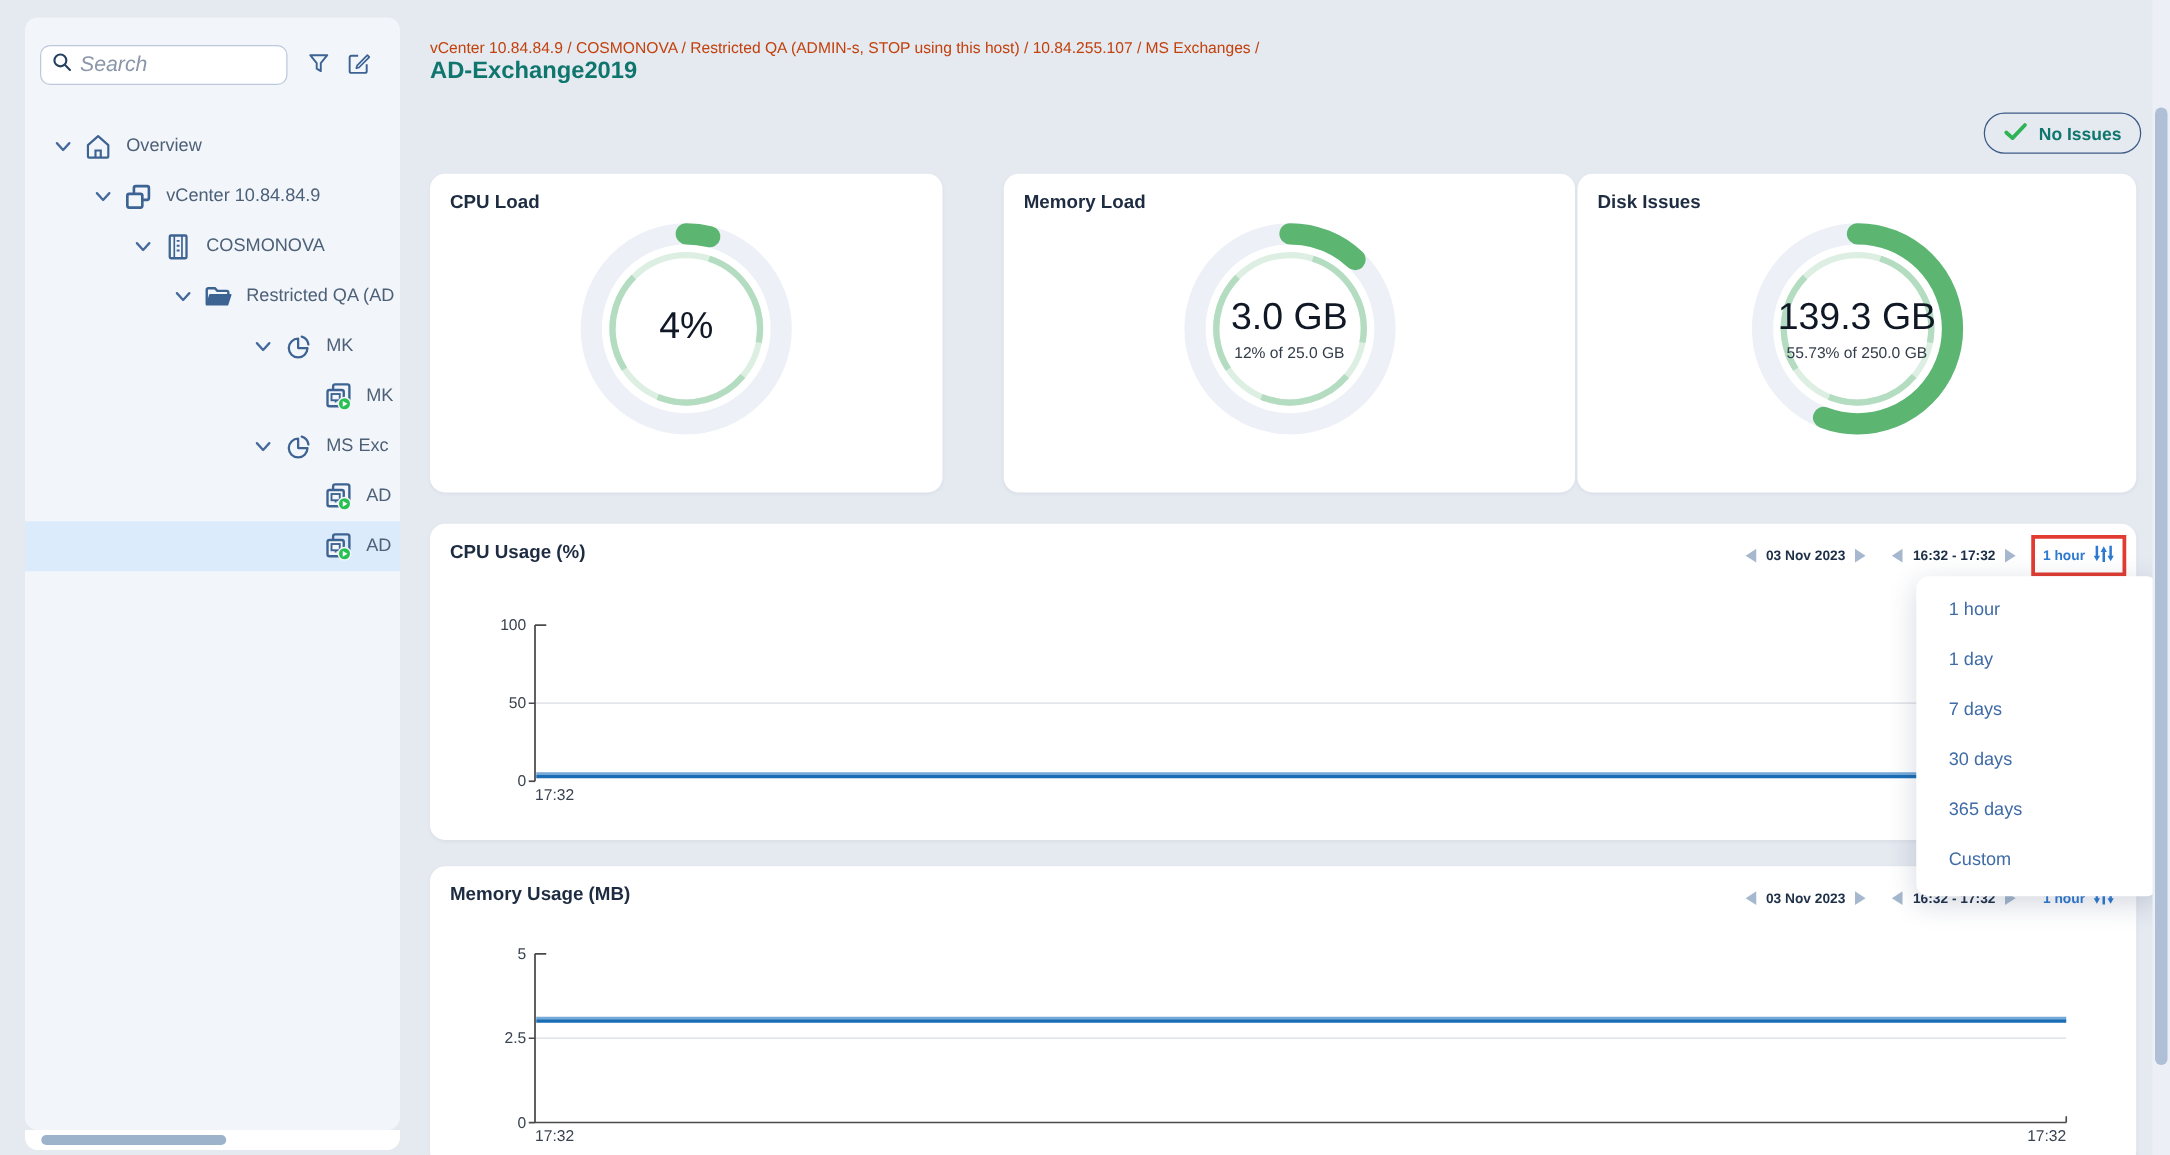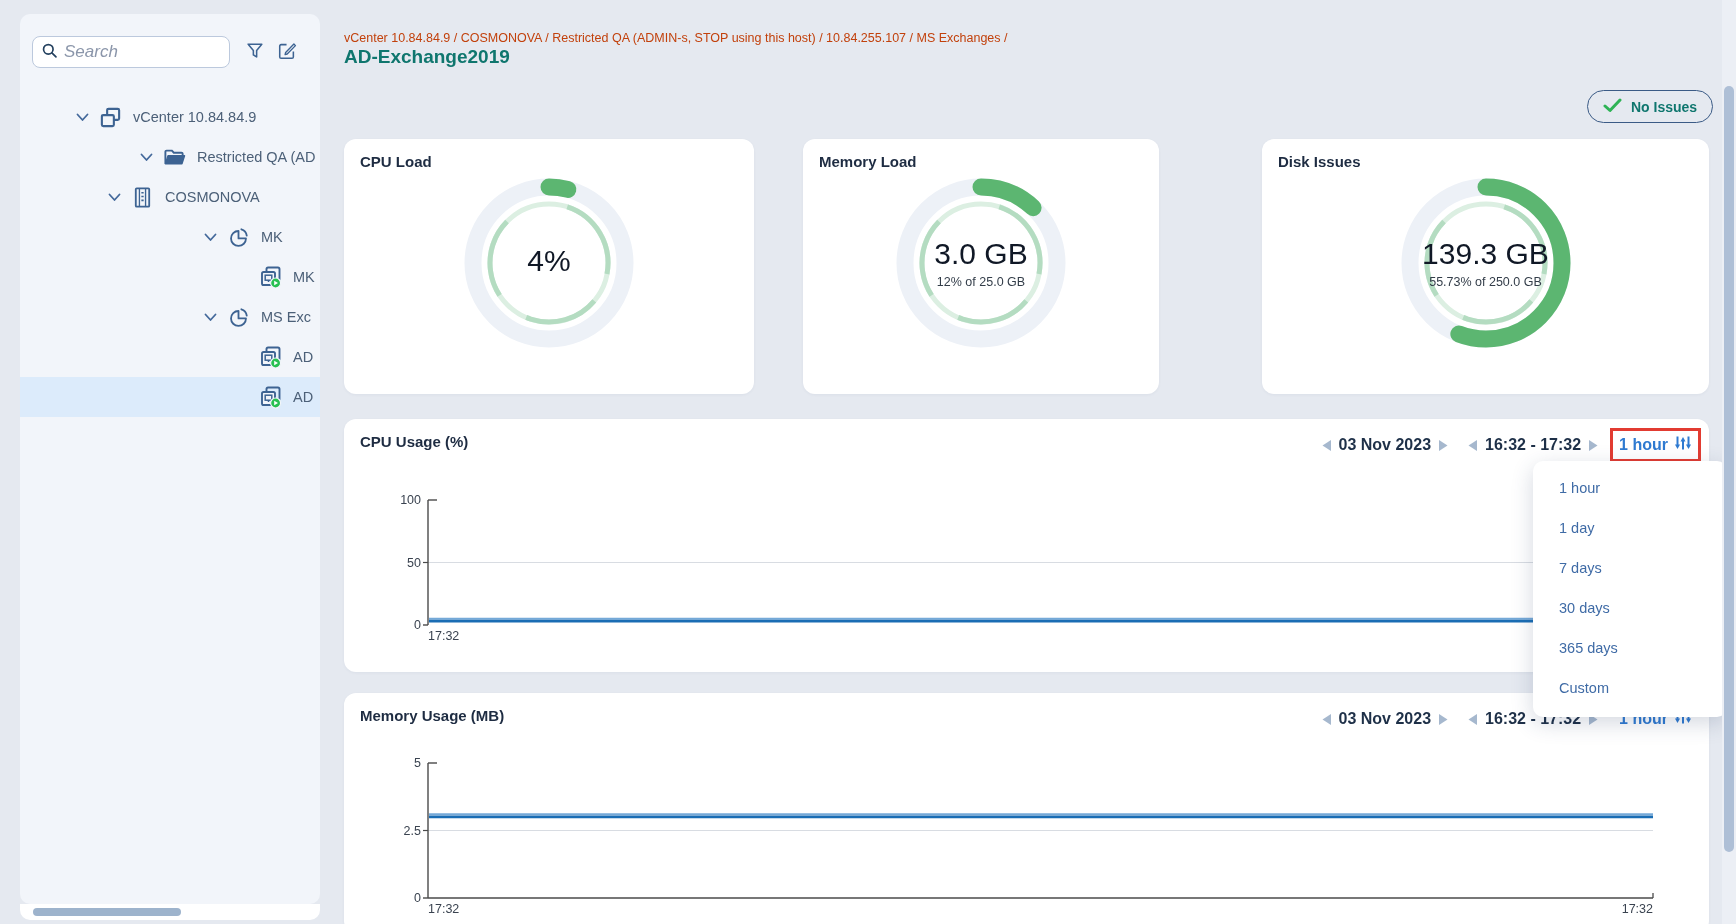--- a/index.html
+++ b/index.html
@@ -57,21 +57,21 @@
     width:190px; height:190px; }
   .gauge-center { position:absolute; inset:0; display:flex; flex-direction:column;
     align-items:center; justify-content:center; pointer-events:none; }
   .g-val { font-size:30px; color:#101826; }
   .g-sub { font-size:12.5px; color:#333d49; margin-top:4px; }
 
   .chart-card { left:344px; width:1365px; }
   .chart-card.cpu { top:419px; height:253px; }
   .chart-card.mem { top:693px; height:240px; }
   .controls { position:absolute; top:15px; right:14px; display:flex;
-    align-items:center; gap:6px; font-size:16px; font-weight:bold; color:#1e3048; }
+    align-items:center; gap:6px; font-size:11px; font-weight:bold; color:#1e3048; }
   .ctl-group { display:flex; align-items:center; gap:6px; margin-left:10px; }
   .arr { display:flex; cursor:pointer; padding:0 1px; }
   .interval { display:flex; align-items:center; gap:6px; color:#2e7ad1;
     font-weight:bold; cursor:pointer; margin-left:10px; padding:1px 3px; }
   .interval.hl { outline:3px solid #e23b31; outline-offset:3px; }
   .plot { position:absolute; inset:0; }
   .plot svg { position:absolute; inset:0; }
 
   
   .dropdown { position:absolute; left:1533px; top:461px; width:194px;
@@ -106,65 +106,79 @@
         </svg>
     </span>
     <span class="side-ico editp">
       <svg width="20" height="20" viewBox="0 0 22 22">
           <path d="M18 11.5 V17.5 A1.5 1.5 0 0 1 16.5 19 H4.5 A1.5 1.5 0 0 1 3 17.5 V5.5 A1.5 1.5 0 0 1 4.5 4 H10.5" fill="none" stroke="#3d6392" stroke-width="1.7"></path>
           <path d="M9.5 12.7 L18.6 3.4 L20.3 5.1 L11.2 14.3 L8.9 15 Z" fill="none" stroke="#3d6392" stroke-width="1.5" stroke-linejoin="round"></path>
         </svg>
     </span>
   </div>
   <div class="tree" id="tree">
+      <div class="tree-row" style="padding-left: 24px;">
+        <span class="tree-chev">
+          <svg width="13" height="9" viewBox="0 0 13 9">
+            <polyline points="1.5,1.5 6.5,7 11.5,1.5" fill="none" stroke="#44699b" stroke-width="1.8" stroke-linecap="round" stroke-linejoin="round"></polyline>
+          </svg>
+        </span>
+        <span class="tree-ico">
+          <svg width="23" height="23" viewBox="0 0 24 24">
+            <path d="M3.5 10.5 L12 3 L20.5 10.5 V20 a1 1 0 0 1 -1 1 H4.5 a1 1 0 0 1 -1 -1 Z" fill="none" stroke="#3d6392" stroke-width="1.8" stroke-linejoin="round"></path>
+            <path d="M9.8 21 v-6 h4.4 v6" fill="none" stroke="#3d6392" stroke-width="1.8"></path>
+          </svg>
+        </span>
+        <span class="tree-label">Overview</span>
+      </div>
       <div class="tree-row" style="padding-left: 56px;">
         <span class="tree-chev">
           <svg width="13" height="9" viewBox="0 0 13 9">
             <polyline points="1.5,1.5 6.5,7 11.5,1.5" fill="none" stroke="#44699b" stroke-width="1.8" stroke-linecap="round" stroke-linejoin="round"></polyline>
           </svg>
         </span>
         <span class="tree-ico">
           <svg width="23" height="23" viewBox="0 0 24 24">
             <rect x="8.5" y="3" width="12.5" height="11.5" rx="1.5" fill="none" stroke="#3d6392" stroke-width="2.2"></rect>
             <rect x="3" y="9.5" width="12.5" height="11.5" rx="1.5" fill="#f2f5fa" stroke="#3d6392" stroke-width="2.2"></rect>
           </svg>
         </span>
         <span class="tree-label">vCenter 10.84.84.9</span>
-      </div>
-      <div class="tree-row" style="padding-left: 120px;">
-        <span class="tree-chev">
-          <svg width="13" height="9" viewBox="0 0 13 9">
-            <polyline points="1.5,1.5 6.5,7 11.5,1.5" fill="none" stroke="#44699b" stroke-width="1.8" stroke-linecap="round" stroke-linejoin="round"></polyline>
-          </svg>
-        </span>
-        <span class="tree-ico">
-          <svg width="23" height="23" viewBox="0 0 24 24">
-            <path d="M2.5 18.5 V6 a1.2 1.2 0 0 1 1.2 -1.2 h5.6 l2 2.2 h8 a1.2 1.2 0 0 1 1.2 1.2 v2" fill="none" stroke="#3d6392" stroke-width="2"></path>
-            <path d="M2.5 18.5 L5.2 10.2 H22.5 L19.8 18.5 Z" fill="#3d6392" stroke="#3d6392" stroke-width="1.4" stroke-linejoin="round"></path>
-          </svg>
-        </span>
-        <span class="tree-label">Restricted QA (AD</span>
       </div>
       <div class="tree-row" style="padding-left: 88px;">
         <span class="tree-chev">
           <svg width="13" height="9" viewBox="0 0 13 9">
             <polyline points="1.5,1.5 6.5,7 11.5,1.5" fill="none" stroke="#44699b" stroke-width="1.8" stroke-linecap="round" stroke-linejoin="round"></polyline>
           </svg>
         </span>
         <span class="tree-ico">
           <svg width="23" height="23" viewBox="0 0 24 24">
             <rect x="5" y="2.5" width="14" height="19" rx="1" fill="none" stroke="#3d6392" stroke-width="1.9"></rect>
             <line x1="8.8" y1="2.5" x2="8.8" y2="21.5" stroke="#3d6392" stroke-width="1.4"></line>
             <line x1="15.2" y1="2.5" x2="15.2" y2="21.5" stroke="#3d6392" stroke-width="1.4"></line>
             <line x1="10.8" y1="7" x2="13.2" y2="7" stroke="#3d6392" stroke-width="1.6"></line>
             <line x1="10.8" y1="11" x2="13.2" y2="11" stroke="#3d6392" stroke-width="1.6"></line>
             <line x1="10.8" y1="15" x2="13.2" y2="15" stroke="#3d6392" stroke-width="1.6"></line>
           </svg>
         </span>
         <span class="tree-label">COSMONOVA</span>
+      </div>
+      <div class="tree-row" style="padding-left: 120px;">
+        <span class="tree-chev">
+          <svg width="13" height="9" viewBox="0 0 13 9">
+            <polyline points="1.5,1.5 6.5,7 11.5,1.5" fill="none" stroke="#44699b" stroke-width="1.8" stroke-linecap="round" stroke-linejoin="round"></polyline>
+          </svg>
+        </span>
+        <span class="tree-ico">
+          <svg width="23" height="23" viewBox="0 0 24 24">
+            <path d="M2.5 18.5 V6 a1.2 1.2 0 0 1 1.2 -1.2 h5.6 l2 2.2 h8 a1.2 1.2 0 0 1 1.2 1.2 v2" fill="none" stroke="#3d6392" stroke-width="2"></path>
+            <path d="M2.5 18.5 L5.2 10.2 H22.5 L19.8 18.5 Z" fill="#3d6392" stroke="#3d6392" stroke-width="1.4" stroke-linejoin="round"></path>
+          </svg>
+        </span>
+        <span class="tree-label">Restricted QA (AD</span>
       </div>
       <div class="tree-row" style="padding-left: 184px;">
         <span class="tree-chev">
           <svg width="13" height="9" viewBox="0 0 13 9">
             <polyline points="1.5,1.5 6.5,7 11.5,1.5" fill="none" stroke="#44699b" stroke-width="1.8" stroke-linecap="round" stroke-linejoin="round"></polyline>
           </svg>
         </span>
         <span class="tree-ico">
           <svg width="23" height="23" viewBox="0 0 24 24">
             <path d="M12 13 V5.2 A7.8 7.8 0 1 0 19.8 13 Z" fill="none" stroke="#3d6392" stroke-width="1.9" stroke-linejoin="round"></path>
@@ -266,21 +280,21 @@
         <circle cx="95" cy="95" r="59" fill="none" stroke="#dcefe2" stroke-width="5"></circle>
         <circle cx="95" cy="95" r="59" fill="none" stroke="#b4dcc1" stroke-width="5" stroke-dasharray="85 30 75 35 80 65.70793312359558" transform="rotate(-72 95 95)"></circle>
         <circle cx="95" cy="95" r="76" fill="none" stroke="#5cb671" stroke-width="17" stroke-linecap="round" stroke-dasharray="19.10088333382594 458.4212000118226" transform="rotate(-90 95 95)"></circle>
       </svg>
     <div class="gauge-center">
       <div class="g-val">4%</div>
       <div class="g-sub"></div>
     </div>
   </div>
 </div>
-<div class="card gauge-card" style="left:803px;width:356px;">
+<div class="card gauge-card" style="left:803px;width:457px;">
   <div class="card-title">Memory Load</div>
   <div class="gauge-wrap">
     <svg class="gauge" width="190" height="190" viewBox="0 0 190 190">
         <circle cx="95" cy="95" r="76" fill="none" stroke="#edf1f7" stroke-width="17"></circle>
         <circle cx="95" cy="95" r="59" fill="none" stroke="#dcefe2" stroke-width="5"></circle>
         <circle cx="95" cy="95" r="59" fill="none" stroke="#b4dcc1" stroke-width="5" stroke-dasharray="85 30 75 35 80 65.70793312359558" transform="rotate(-72 95 95)"></circle>
         <circle cx="95" cy="95" r="76" fill="none" stroke="#5cb671" stroke-width="17" stroke-linecap="round" stroke-dasharray="57.30265000147782 420.2194333441707" transform="rotate(-90 95 95)"></circle>
       </svg>
     <div class="gauge-center">
       <div class="g-val">3.0 GB</div>

